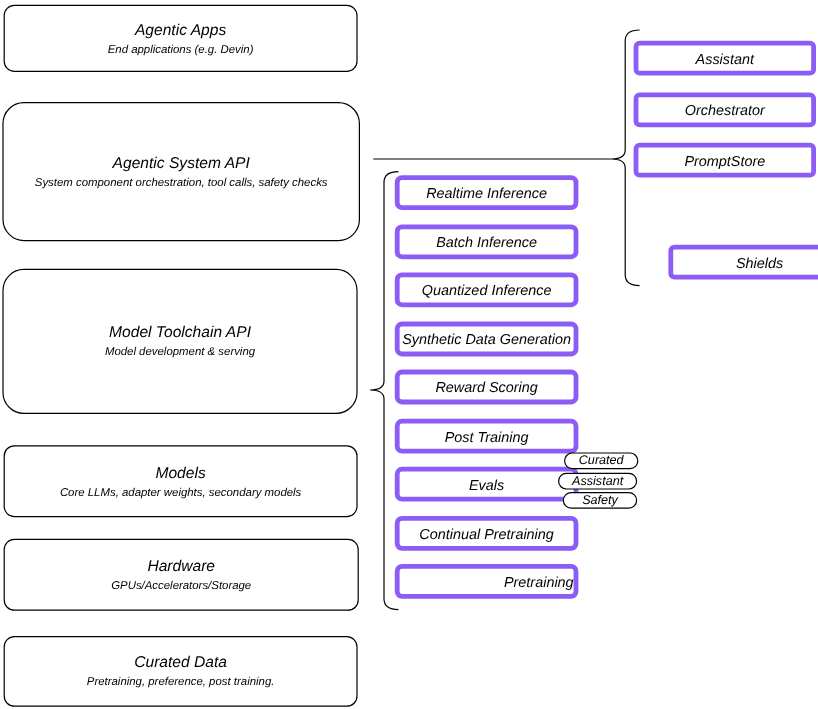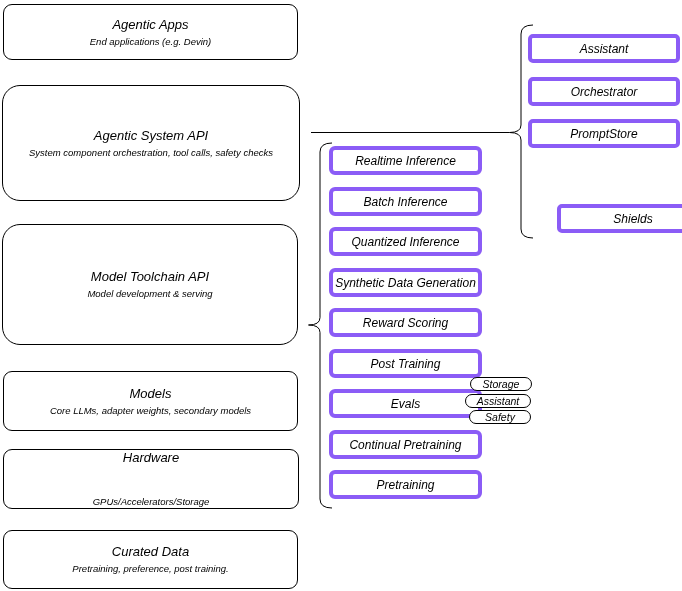--- a/index.html
+++ b/index.html
@@ -92,21 +92,21 @@
   <div class="bigbox r-large" style="left:2px; top:224px; width:296px; height:121px;">
     <div class="title">Model Toolchain API</div>
     <div class="subtitle">Model development &amp; serving</div>
   </div>
 
   <div class="bigbox r-small" style="left:3px; top:371px; width:295px; height:60px;">
     <div class="title">Models</div>
     <div class="subtitle">Core LLMs, adapter weights, secondary models</div>
   </div>
 
-  <div class="bigbox r-small" style="left:3px; top:449px; width:296px; height:60px;justify-content:space-between;">
+  <div class="bigbox r-small" style="left:3px; top:449px; width:296px; height:60px;">
     <div class="title">Hardware</div>
     <div class="subtitle">GPUs/Accelerators/Storage</div>
   </div>
 
   <div class="bigbox r-small" style="left:3px; top:530px; width:295px; height:59px;">
     <div class="title">Curated Data</div>
     <div class="subtitle">Pretraining, preference, post training.</div>
   </div>
 
   <div class="midbox" style="top:146px;">
@@ -126,26 +126,26 @@
   </div>
   <div class="midbox" style="top:349px;">
     <span>Post Training</span>
   </div>
   <div class="midbox" style="top:389px;">
     <span>Evals</span>
   </div>
   <div class="midbox" style="top:430px;">
     <span>Continual Pretraining</span>
   </div>
-  <div class="midbox" style="top:470px;">
+  <div class="midbox" style="top:470px;justify-content:flex-end;">
     <span>Pretraining</span>
   </div>
 
   <div class="pill" style="left:470px; top:377px; width:62px; height:14px;">
-    <span>Storage</span>
+    <span>Curated</span>
   </div>
   <div class="pill" style="left:465px; top:394px; width:66px; height:14px;">
     <span>Assistant</span>
   </div>
   <div class="pill" style="left:469px; top:410px; width:62px; height:14px;">
     <span>Safety</span>
   </div>
 
   <div class="rightbox" style="top:34px;">
     <span>Assistant</span>

